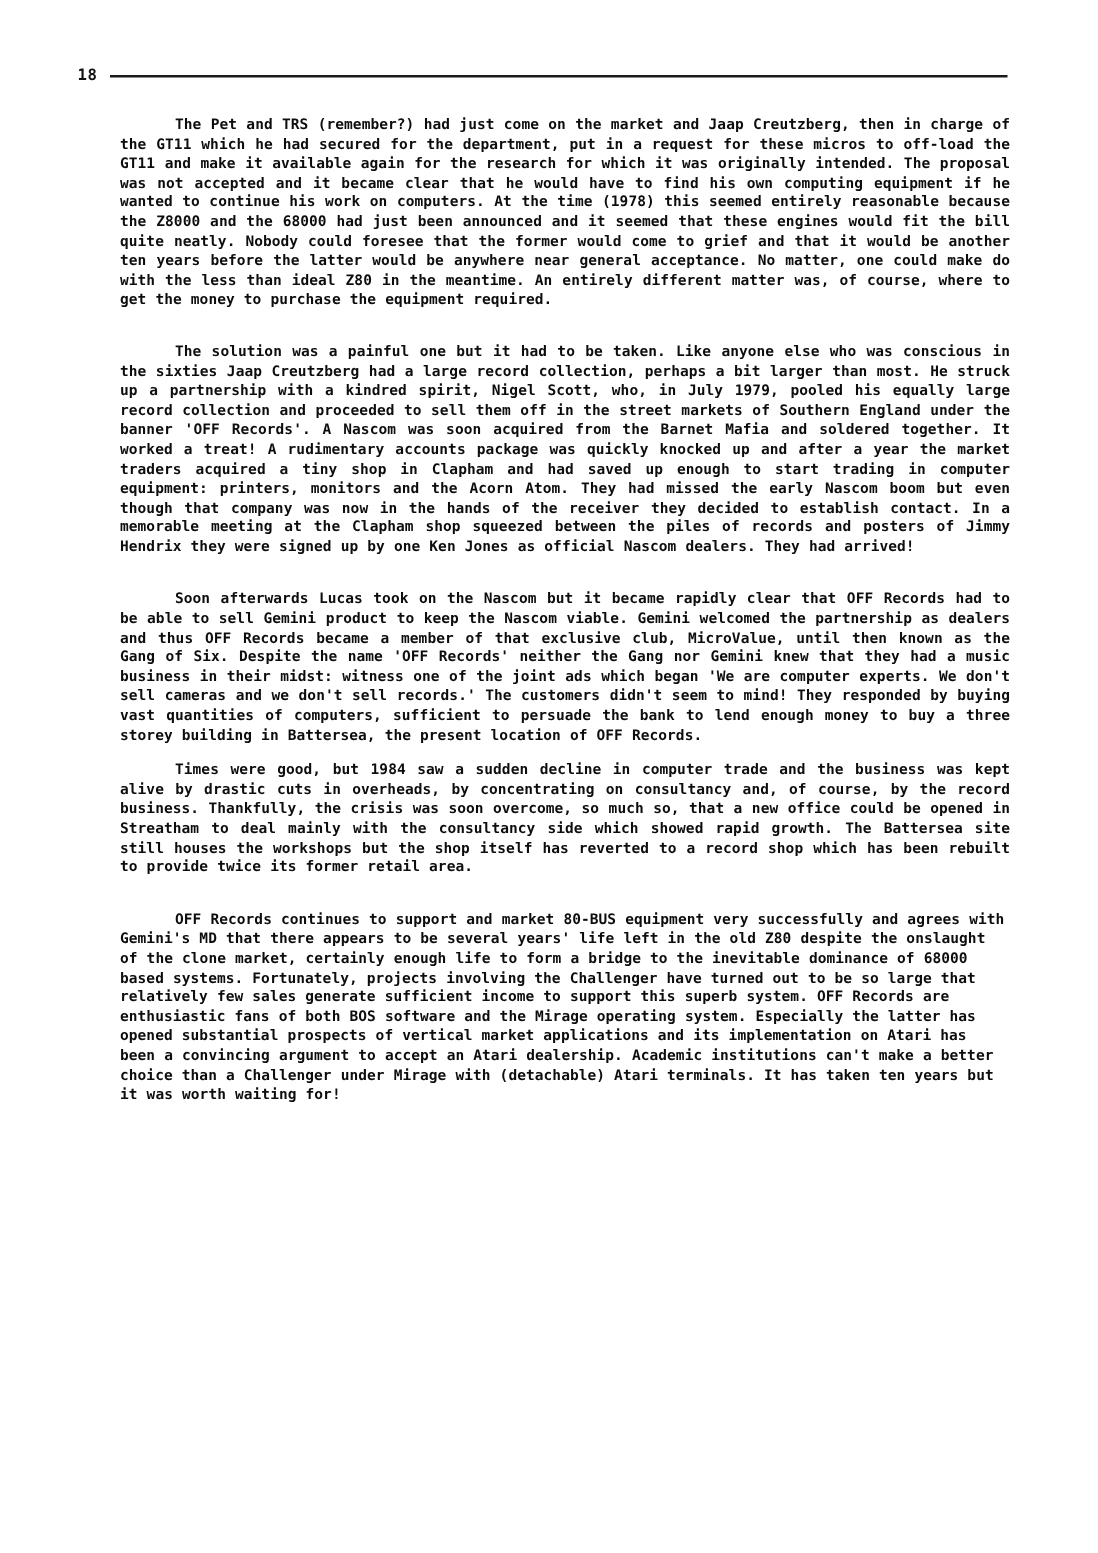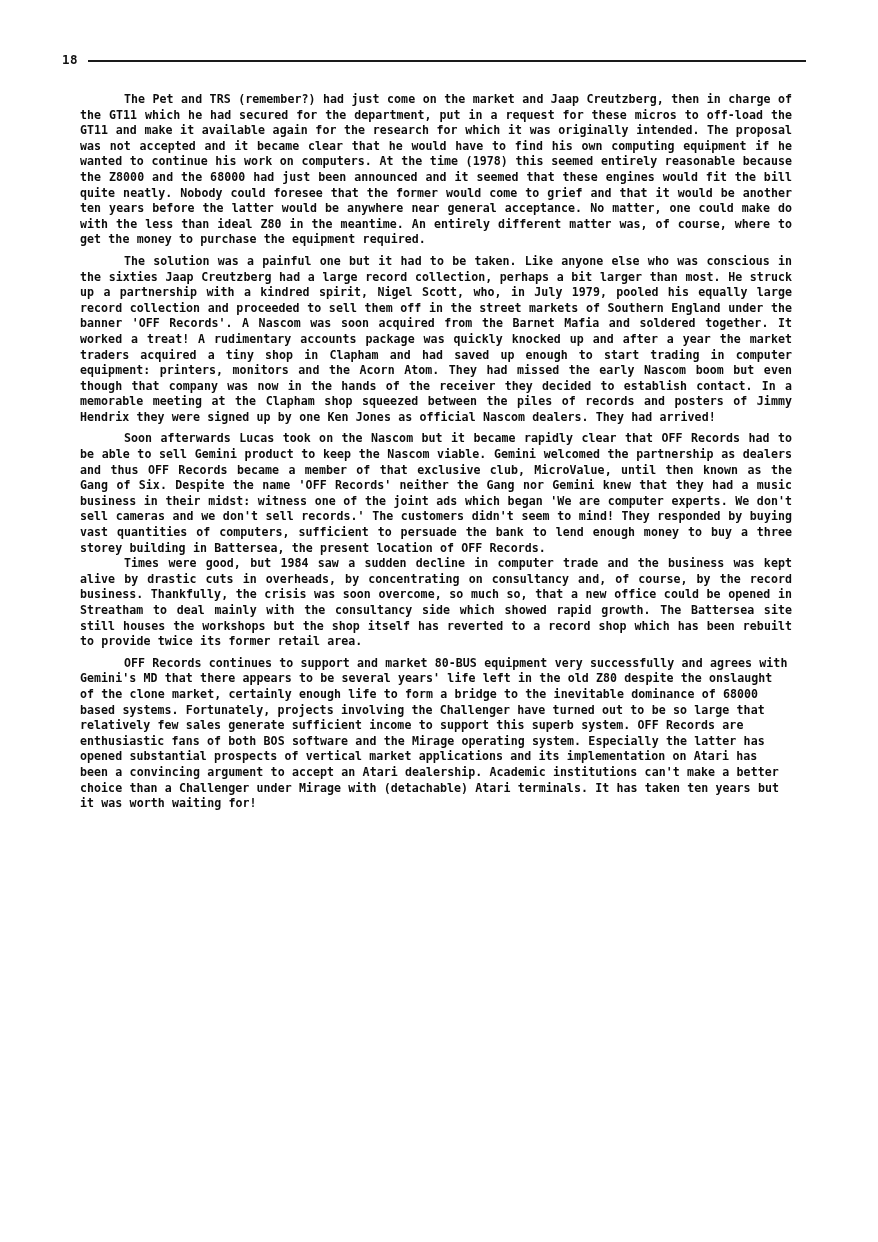--- a/index.html
+++ b/index.html
@@ -39,42 +39,42 @@
     flex: 1 1 auto;
     height: 2px;
     background: #1a1a1a;
     margin-left: 10px;
     margin-top: 1px;
   }
 
   
   .body-text {
     position: absolute;
-    left: 80px;
+    left: 96px;
     top: 92px;
     width: 712px;
   }
   .para {
     font-family: "DejaVu Sans Mono", "Liberation Mono", monospace;
     font-size: 11.6px;
     font-weight: bold;
     line-height: 15.6px;
     color: #0d0d0d;
     text-align: justify;
     text-indent: 44px;
     margin: 0;
     letter-spacing: 0.05px;
     word-spacing: 0.2px;
     -webkit-font-smoothing: none;
   }
   .para.spaced {
-    margin-top: 6px;
+    margin-top: 26px;
   }
   .para.tight {
-    margin-top: 0;
+    margin-top: 12px;
   }
   .para:last-child {
     text-align: left;
   }
 
   
   .bottom-rule-wrap {
     position: absolute;
     left: 0;
     top: 1108px;

